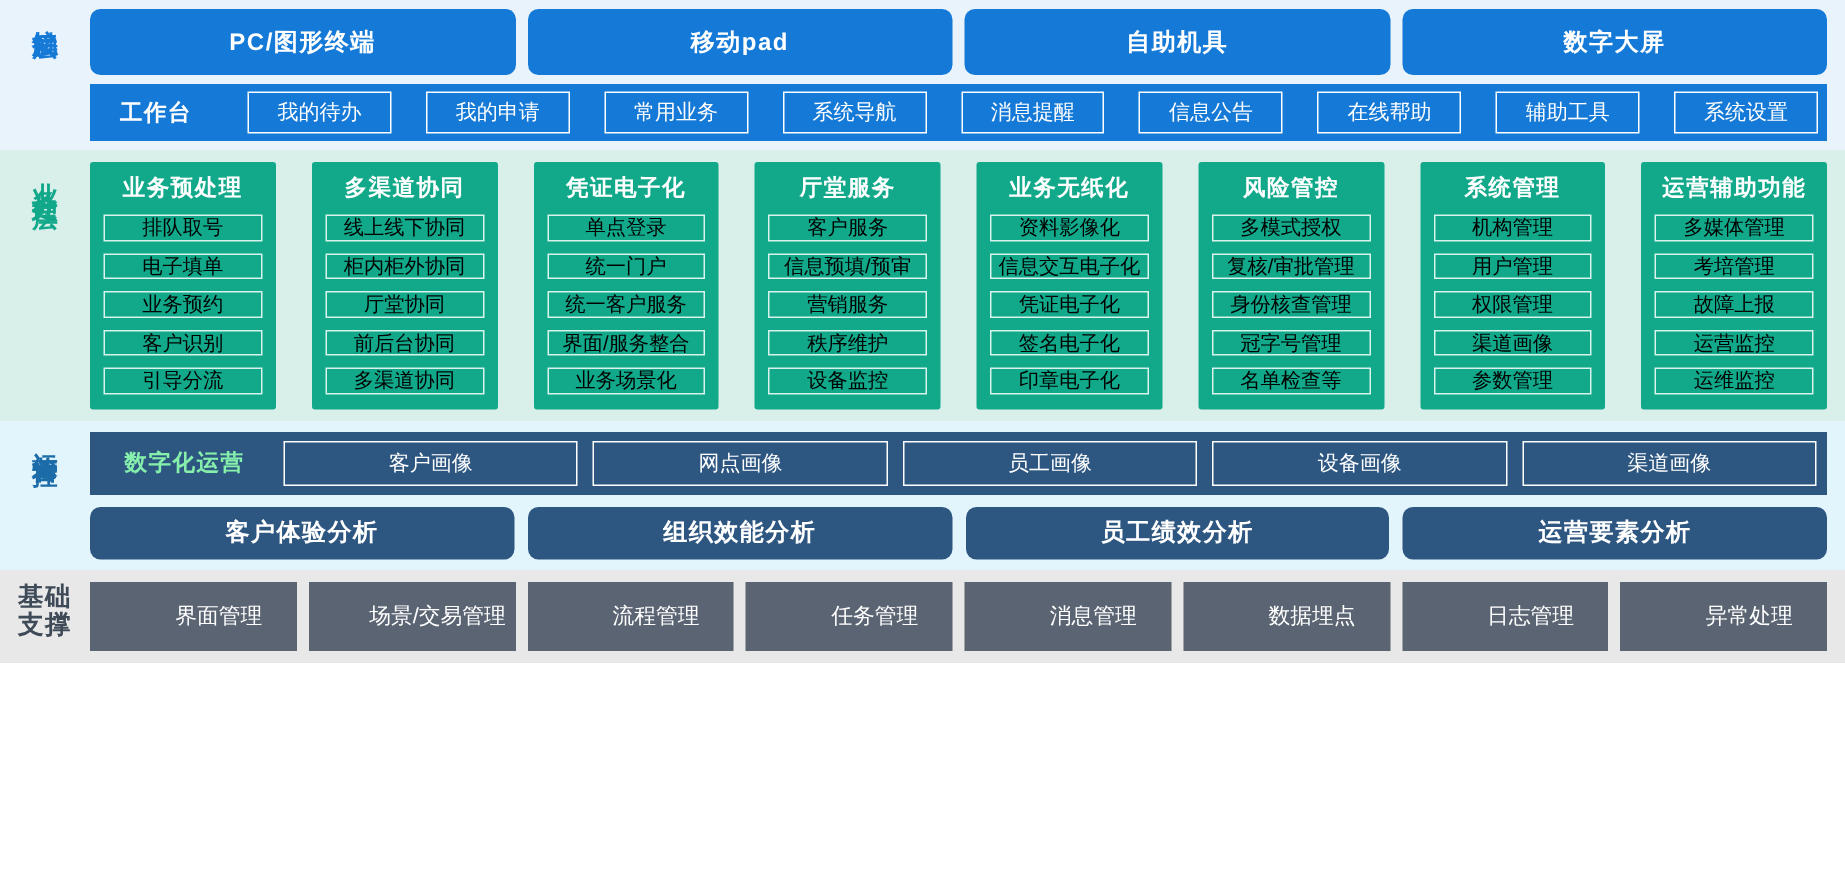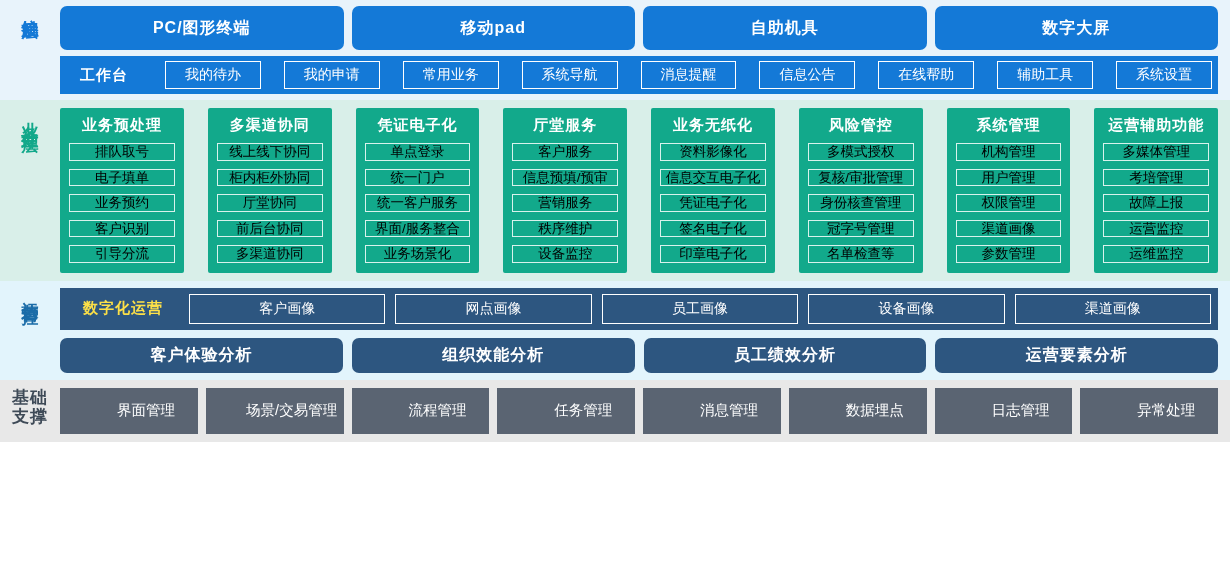--- a/index.html
+++ b/index.html
@@ -65,21 +65,21 @@
   }
 
   
   .band-ops{background:#e2f4fc;height:110px;padding:7px 12px 7px 0;}
   .band-ops .band-label{color:#1b6ca8;}
   .ops-row1{
     background:#2d5680;height:42px;display:flex;align-items:center;
     padding:0 7px;gap:10px;margin-bottom:8px;
   }
   .ops-row1-label{
-    color:#fde047;font-size:15px;font-weight:bold;letter-spacing:1px;
+    color:#86efac;font-size:15px;font-weight:bold;letter-spacing:1px;
     padding:0 16px;white-space:nowrap;
   }
   .ops-ghost{
     flex:1;border:1px solid #ffffff;color:#ffffff;height:28px;
     display:flex;align-items:center;justify-content:center;font-size:14px;
   }
   .ops-row2{flex:1;display:flex;gap:9px;}
   .ops-pill{
     flex:1;background:#2d5680;color:#ffffff;border-radius:7px;
     display:flex;align-items:center;justify-content:center;

